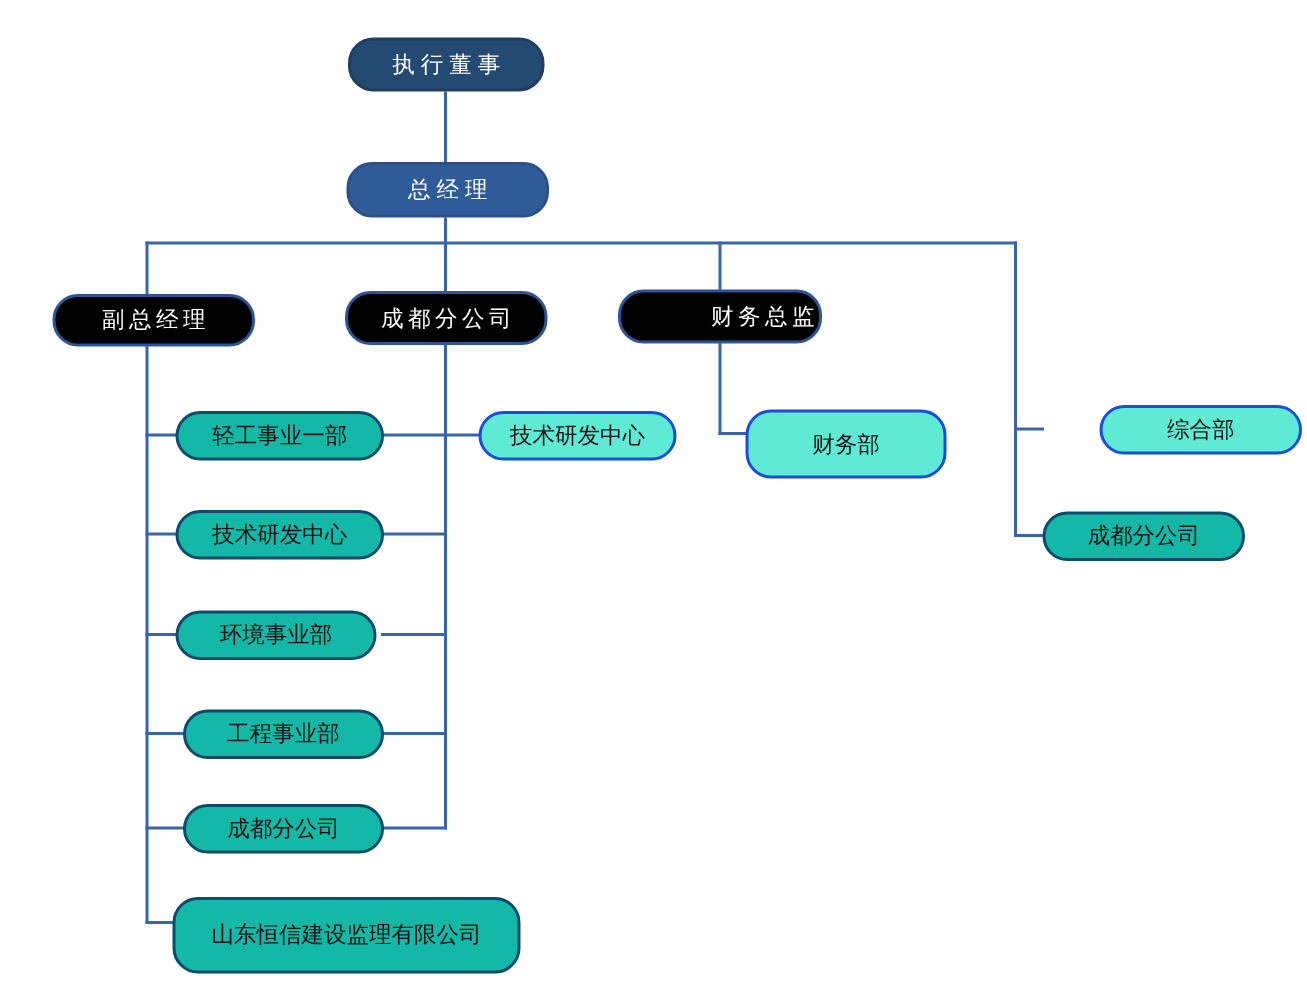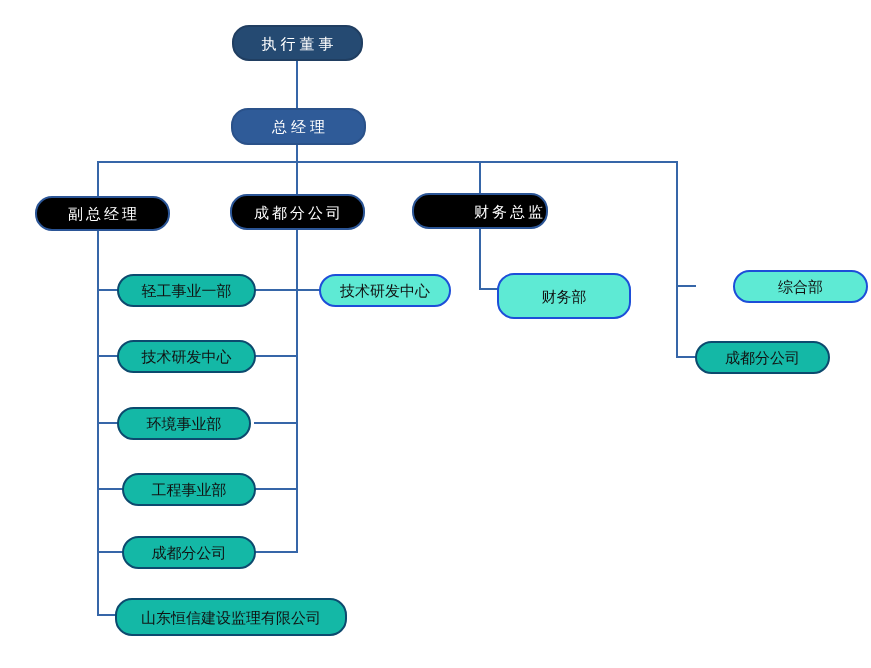--- a/index.html
+++ b/index.html
@@ -93,16 +93,16 @@
     </div>
     <div class="node lavender" style="left: 117px; top: 407px; width: 134px; height: 33px;">
       <span>环境事业部</span>
     </div>
     <div class="node lavender" style="left: 122px; top: 473px; width: 134px; height: 33px;">
       <span>工程事业部</span>
     </div>
     <div class="node lavender" style="left: 122px; top: 536px; width: 134px; height: 33px;">
       <span>成都分公司</span>
     </div>
-    <div class="node lavender" style="left: 115px; top: 598px; width: 232px; height: 38px;">
+    <div class="node lavender" style="left: 115px; top: 598px; width: 232px; height: 51px;">
       <span>山东恒信建设监理有限公司</span>
     </div>
   </div>
 
 </body></html>

